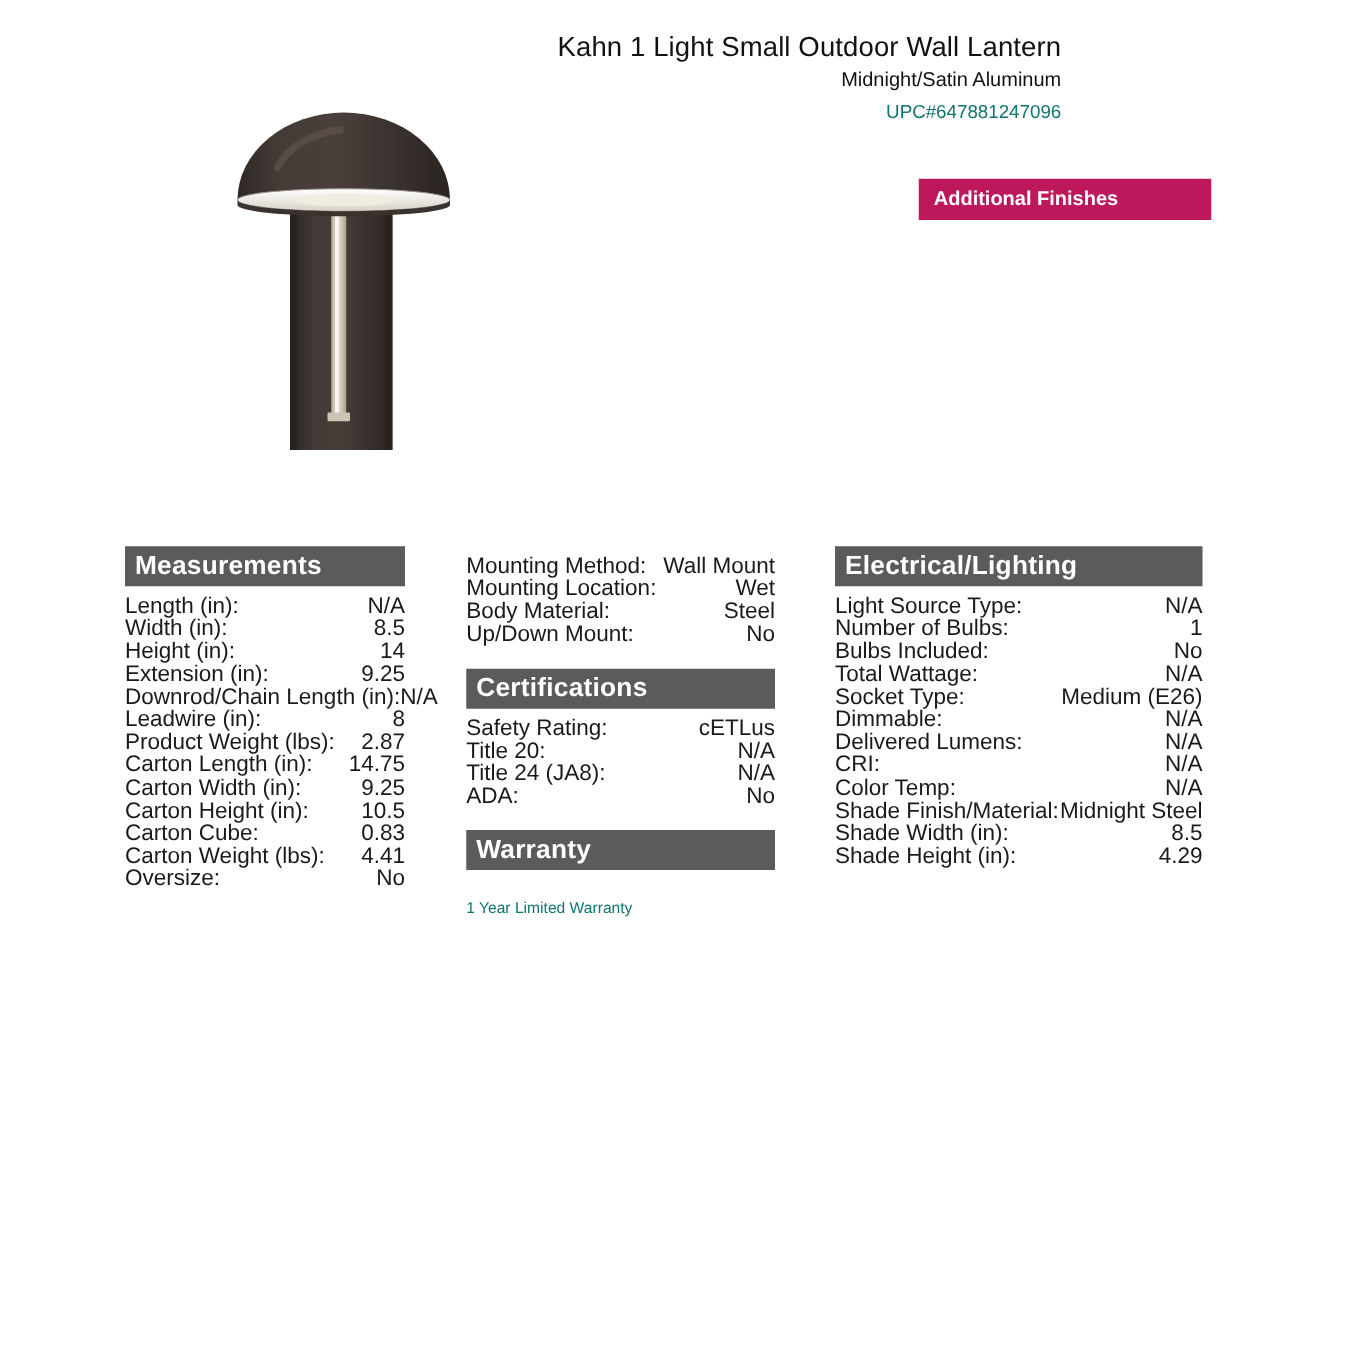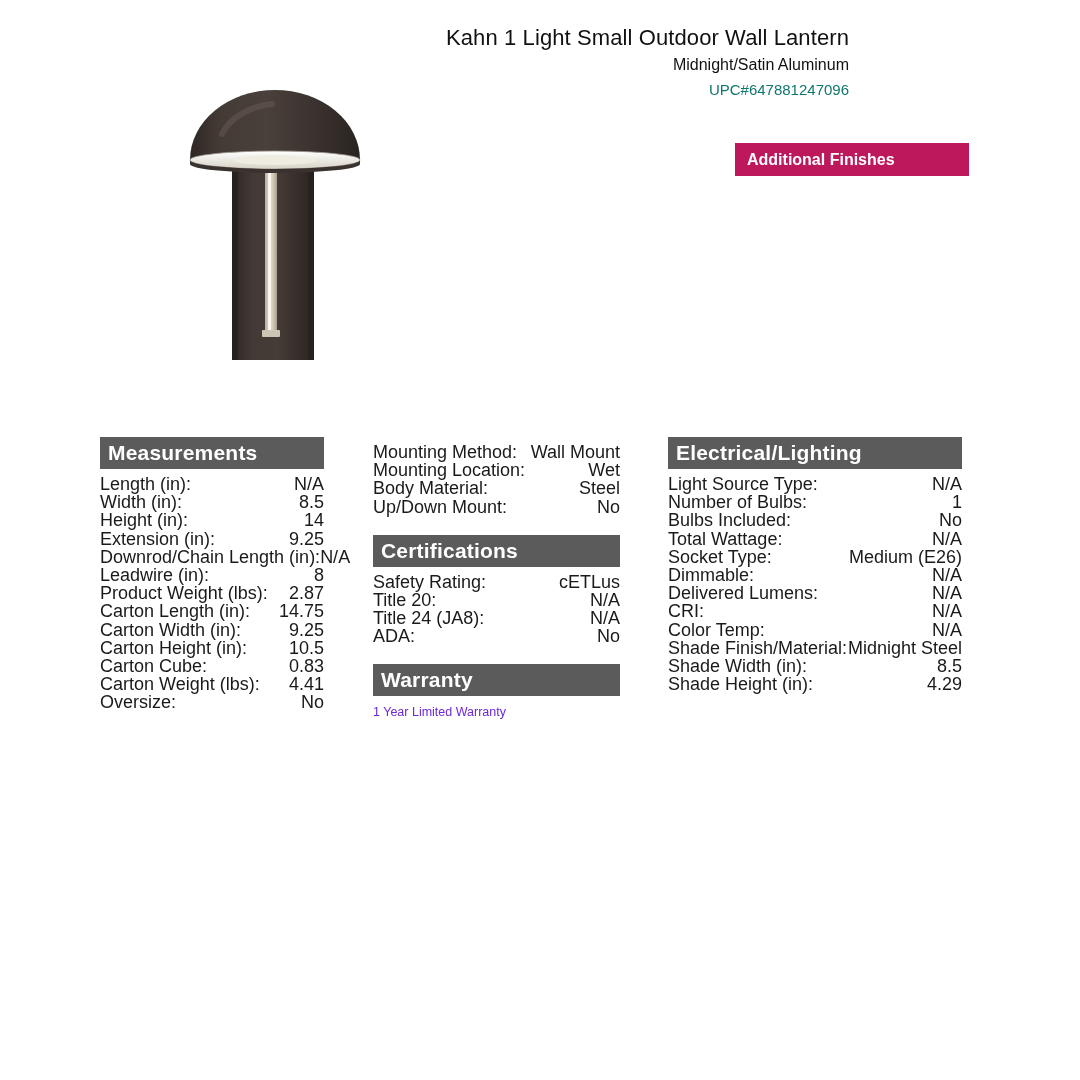--- a/index.html
+++ b/index.html
@@ -101,22 +101,22 @@
     font-size: 18px;
     line-height: 18.2px;
     color: #1a1a1a;
   }
   .spec-row .lbl { white-space: nowrap; }
   .spec-row .val { white-space: nowrap; text-align: right; }
 
   .plain-text {
     font-size: 12.5px;
     line-height: 18.2px;
-    padding-top: 7px;
-    color: #6d28d9;
+    padding-top: 21px;
+    color: #0f766e;
   }
 
   
   #section-certifications { margin-top: 19px; }
   #section-warranty { }
 </style>
 </head>
 <body>
 
 <div id="header">

